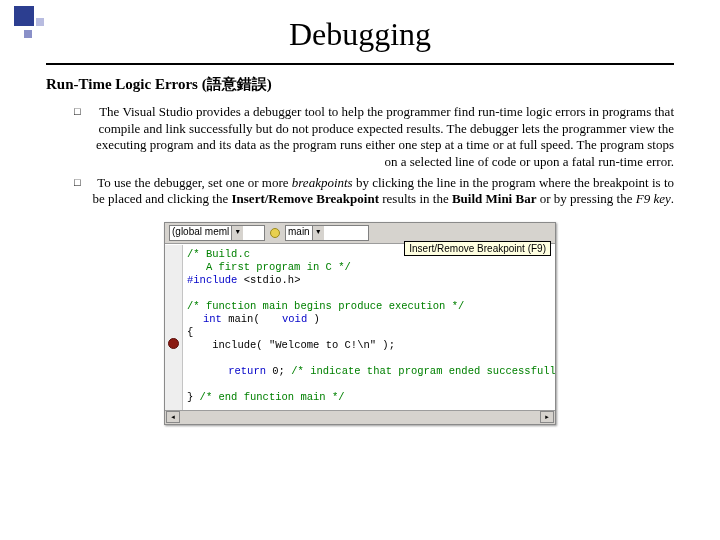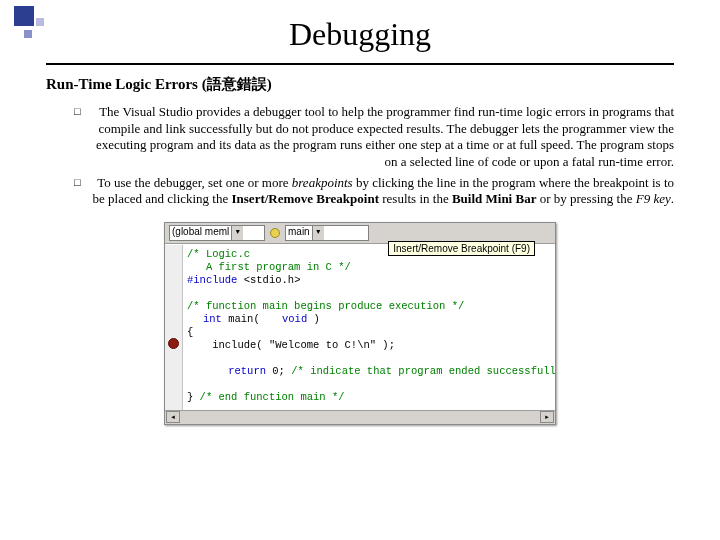--- a/index.html
+++ b/index.html
@@ -121,21 +121,21 @@
   .dd1 { width: 96px; }
   .dd2 { width: 84px; }
   .yellowdot {
     width: 10px; height: 10px; border-radius: 50%;
     background: #e8d050;
     border: 1px solid #9a8a20;
     margin: 0 1px;
   }
   .tooltip {
     position: absolute;
-    right: 20px;
+    right: 4px;
     top: 18px;
     background: #ffffe1;
     border: 1px solid #000;
     padding: 1px 4px;
     font-size: 10px;
     white-space: nowrap;
     z-index: 2;
   }
   .code-area {
     display: flex;
@@ -223,21 +223,21 @@
         <div class="dd dd2">
           <span>main</span>
           <span class="arrow">▾</span>
         </div>
         <div class="tooltip">Insert/Remove Breakpoint (F9)</div>
       </div>
       <div class="code-area">
         <div class="gutter">
           <div class="bp-dot" style="top:93px"></div>
         </div>
-<pre class="code"><span class="c-comment">/* Logic.c</span>
+<pre class="code"><span class="c-comment">/* Build.c</span>
 <span class="c-comment">   A first program in C */</span>
 <span class="c-pre">#include </span><span>&lt;stdio.h&gt;</span>
 <span></span>
 <span class="c-comment">/* function main begins produce execution */</span>
 <span class="c-kw">int</span><span> main( </span><span class="c-kw">void</span><span> )</span>
 <span>{</span>
 <span>    include( </span><span>"Welcome to C!\n"</span><span> );</span>
 <span></span>
 <span class="c-kw">    return</span><span> 0; </span><span class="c-comment">/* indicate that program ended successfully */</span>
 <span></span>

